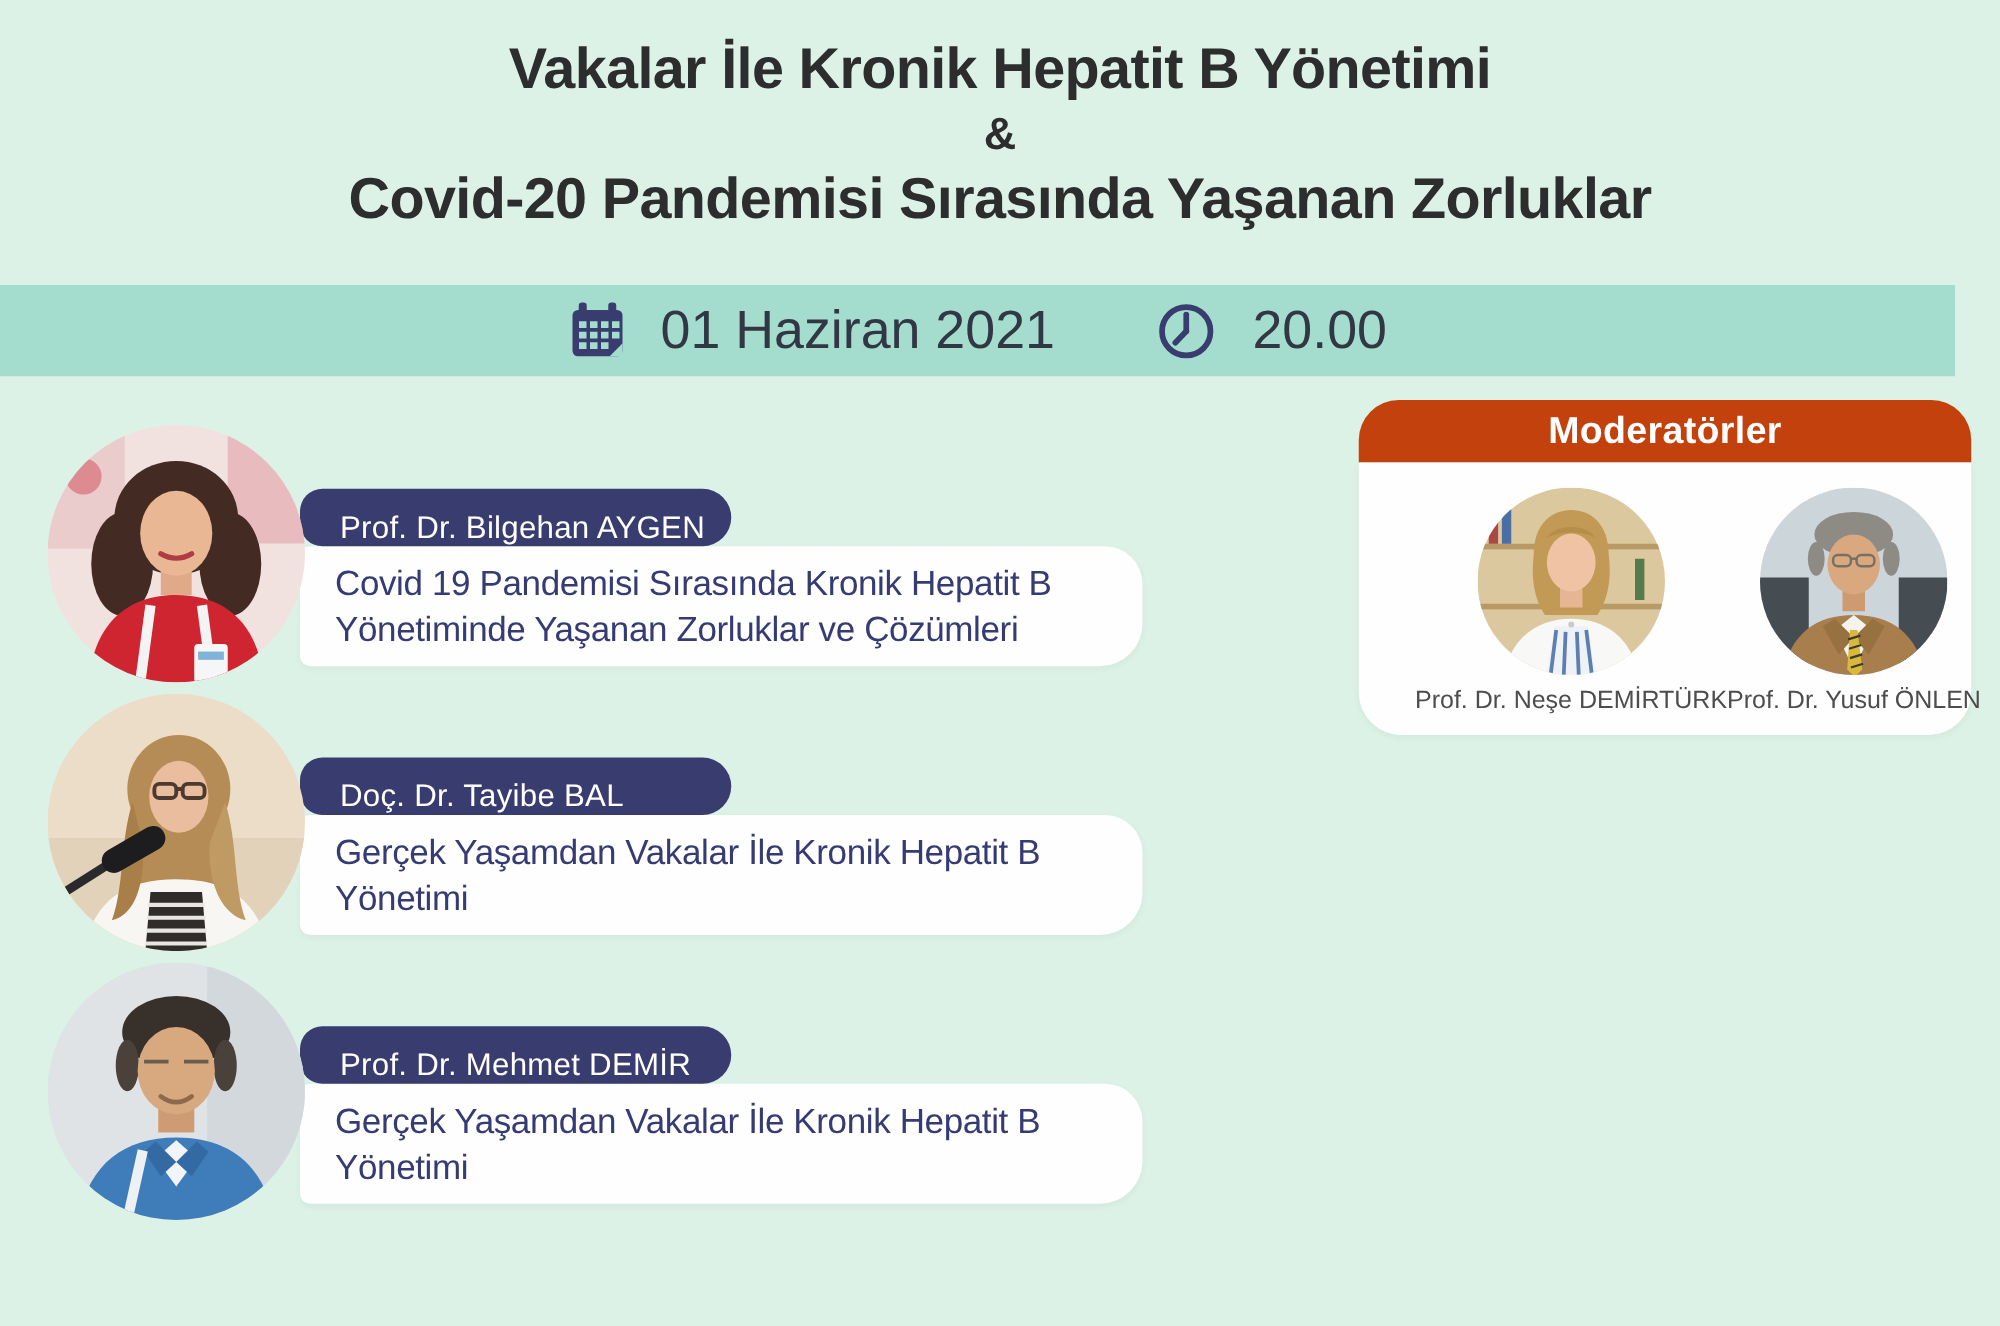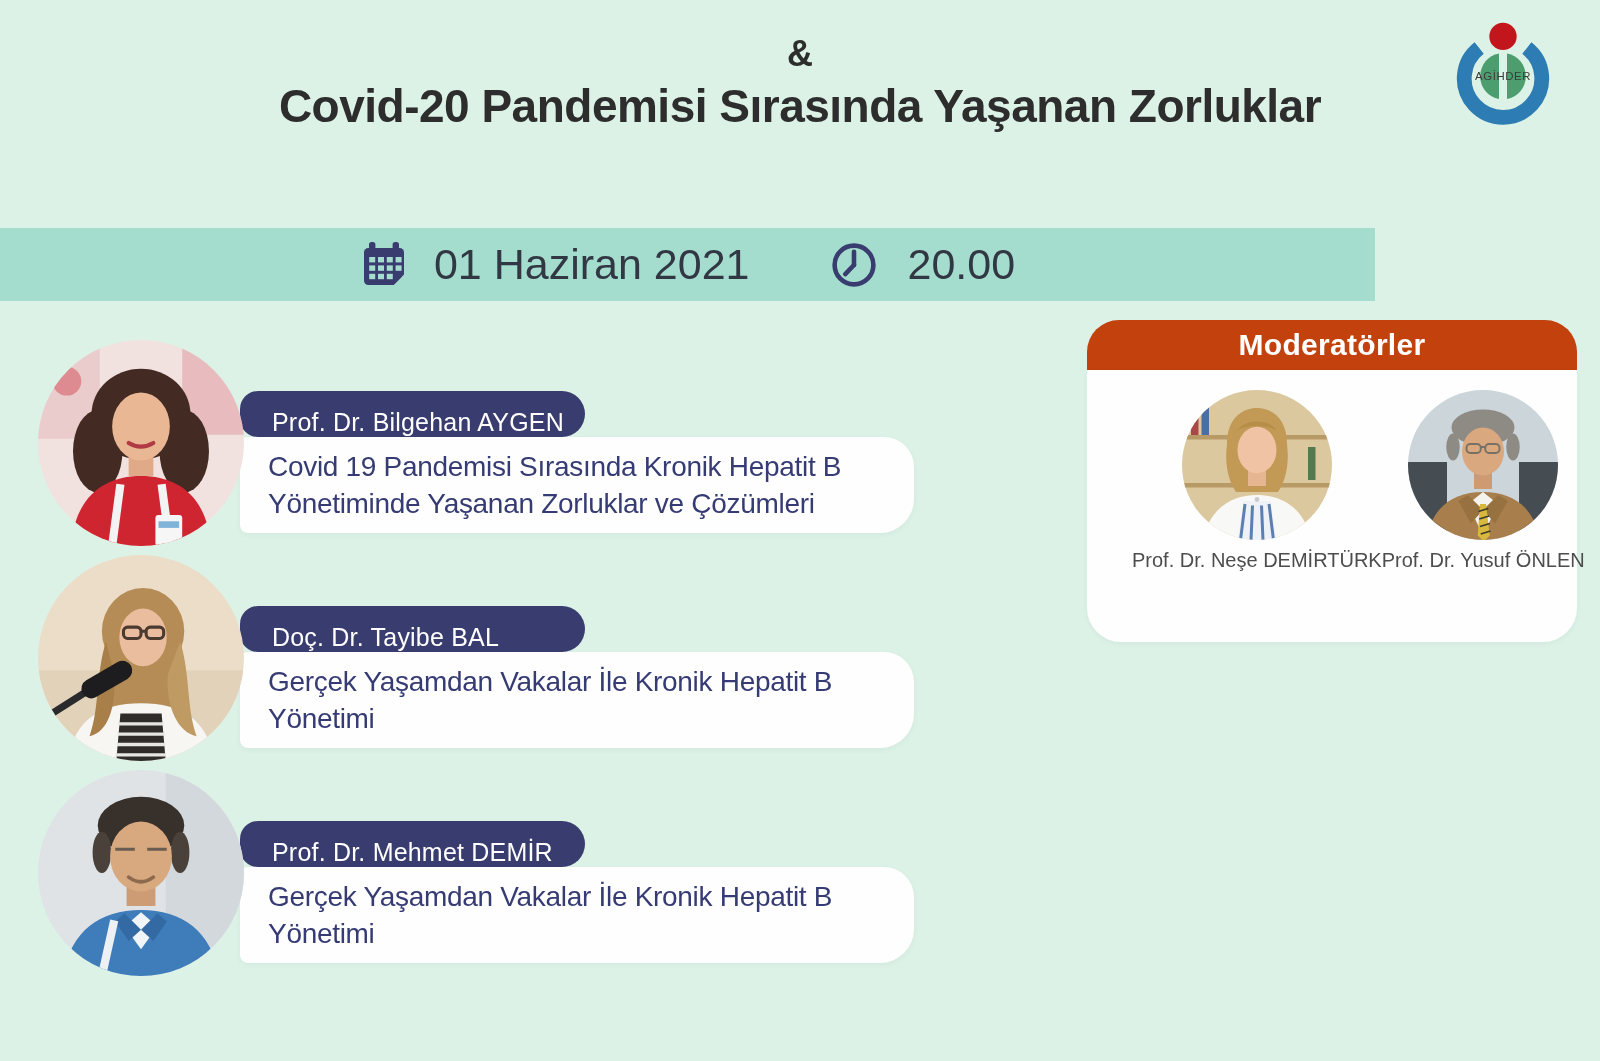--- a/index.html
+++ b/index.html
@@ -10,21 +10,21 @@
   }
   
   .title-block{position:absolute;top:0;left:0;width:1600px;padding-top:28px;text-align:center;color:#2d2d2d;}
   .title-line{font-size:46px;font-weight:600;letter-spacing:-0.5px;line-height:1.15;}
   .title-amp{font-size:36px;font-weight:600;line-height:1.1;margin:6px 0;}
   
   .logo{position:absolute;top:12px;left:1446px;width:114px;height:124px;}
   .logo svg{width:100%;height:100%;display:block;}
   
   .band{
-    position:absolute;top:228px;left:0;width:1375px;height:73px;
+    position:absolute;top:228px;left:0;width:1564px;height:73px;
     background:#a4ddcd;display:flex;align-items:center;justify-content:center;
   }
   .band .icon{display:inline-flex;align-items:center;}
   .cal-icon svg{width:48px;height:48px;}
   .clock-icon svg{width:50px;height:50px;}
   .band-text{font-size:43px;font-weight:500;color:#323744;letter-spacing:0;}
   .m-r-26{margin-right:26px;} .m-r-80{margin-right:80px;} .m-r-28{margin-right:28px;}
   
   .speaker-row{position:absolute;left:0;width:940px;}
   .row-1{top:340px;} .row-2{top:555px;} .row-3{top:770px;}
@@ -48,48 +48,40 @@
   }
   .topic-line{white-space:nowrap;}
   
   .mod-panel{position:absolute;left:1087px;top:320px;width:490px;}
   .mod-header{
     height:50px;background:#c2410c;border-radius:32px 32px 0 0;
     display:flex;align-items:center;justify-content:center;
     color:#ffffff;font-size:30px;font-weight:700;letter-spacing:0.3px;
   }
   .mod-body{
-    height:272px;background:#fdfefd;border-radius:0 0 34px 34px;
+    height:218px;background:#fdfefd;border-radius:0 0 34px 34px;
     display:flex;justify-content:space-between;padding:20px 30px 0 45px;box-sizing:border-box;
     box-shadow:0 2px 6px rgba(0,0,0,0.04);
   }
   .mod-card{display:flex;flex-direction:column;align-items:center;}
   .mod-photo{width:150px;height:150px;border-radius:50%;overflow:hidden;}
   .mod-photo svg{width:100%;height:100%;display:block;}
   .mod-name{margin-top:9px;font-size:20px;color:#4d4d4d;white-space:nowrap;}
 </style>
 </head>
 <body>
 
 <div class="poster">
 
   <div class="title-block">
+    <div class="title-line">Vakalar İle Kronik Hepatit B Yönetimi</div>
     <div class="title-amp">&amp;</div>
     <div class="title-line">Covid-20 Pandemisi Sırasında Yaşanan Zorluklar</div>
   </div>
 
-  <div class="logo">
-    <svg viewBox="0 0 100 108">
-      <path d="M70.9,31.2 A34,34 0 1 1 29.1,31.2" fill="none" stroke="#2e7cb4" stroke-width="13"></path>
-      <path d="M46.5,36 C37,37.5 30,46 30,56 C30,66 37,74.5 46.5,76 Z" fill="#4d9e6f"></path>
-      <path d="M53.5,36 C63,37.5 70,46 70,56 C70,66 63,74.5 53.5,76 Z" fill="#4d9e6f"></path>
-      <circle cx="50" cy="21" r="12" fill="#c3161c"></circle>
-      <text x="50" y="59" text-anchor="middle" font-size="10" fill="#3a3a3a" letter-spacing="0.5">AGİHDER</text>
-    </svg>
-  </div>
 
   <div class="band">
     <span class="icon cal-icon m-r-26">
       <svg viewBox="0 0 24 24">
         <rect x="4.5" y="0.5" width="3.2" height="5.5" rx="1.3" fill="#393c6f"></rect>
         <rect x="16.3" y="0.5" width="3.2" height="5.5" rx="1.3" fill="#393c6f"></rect>
         <rect x="2" y="3.5" width="20" height="18.5" rx="2.2" fill="#393c6f"></rect>
         <g fill="#a4ddcd">
           <rect x="4.6" y="8" width="3" height="2.7"></rect>
             <rect x="9" y="8" width="3" height="2.7"></rect>

